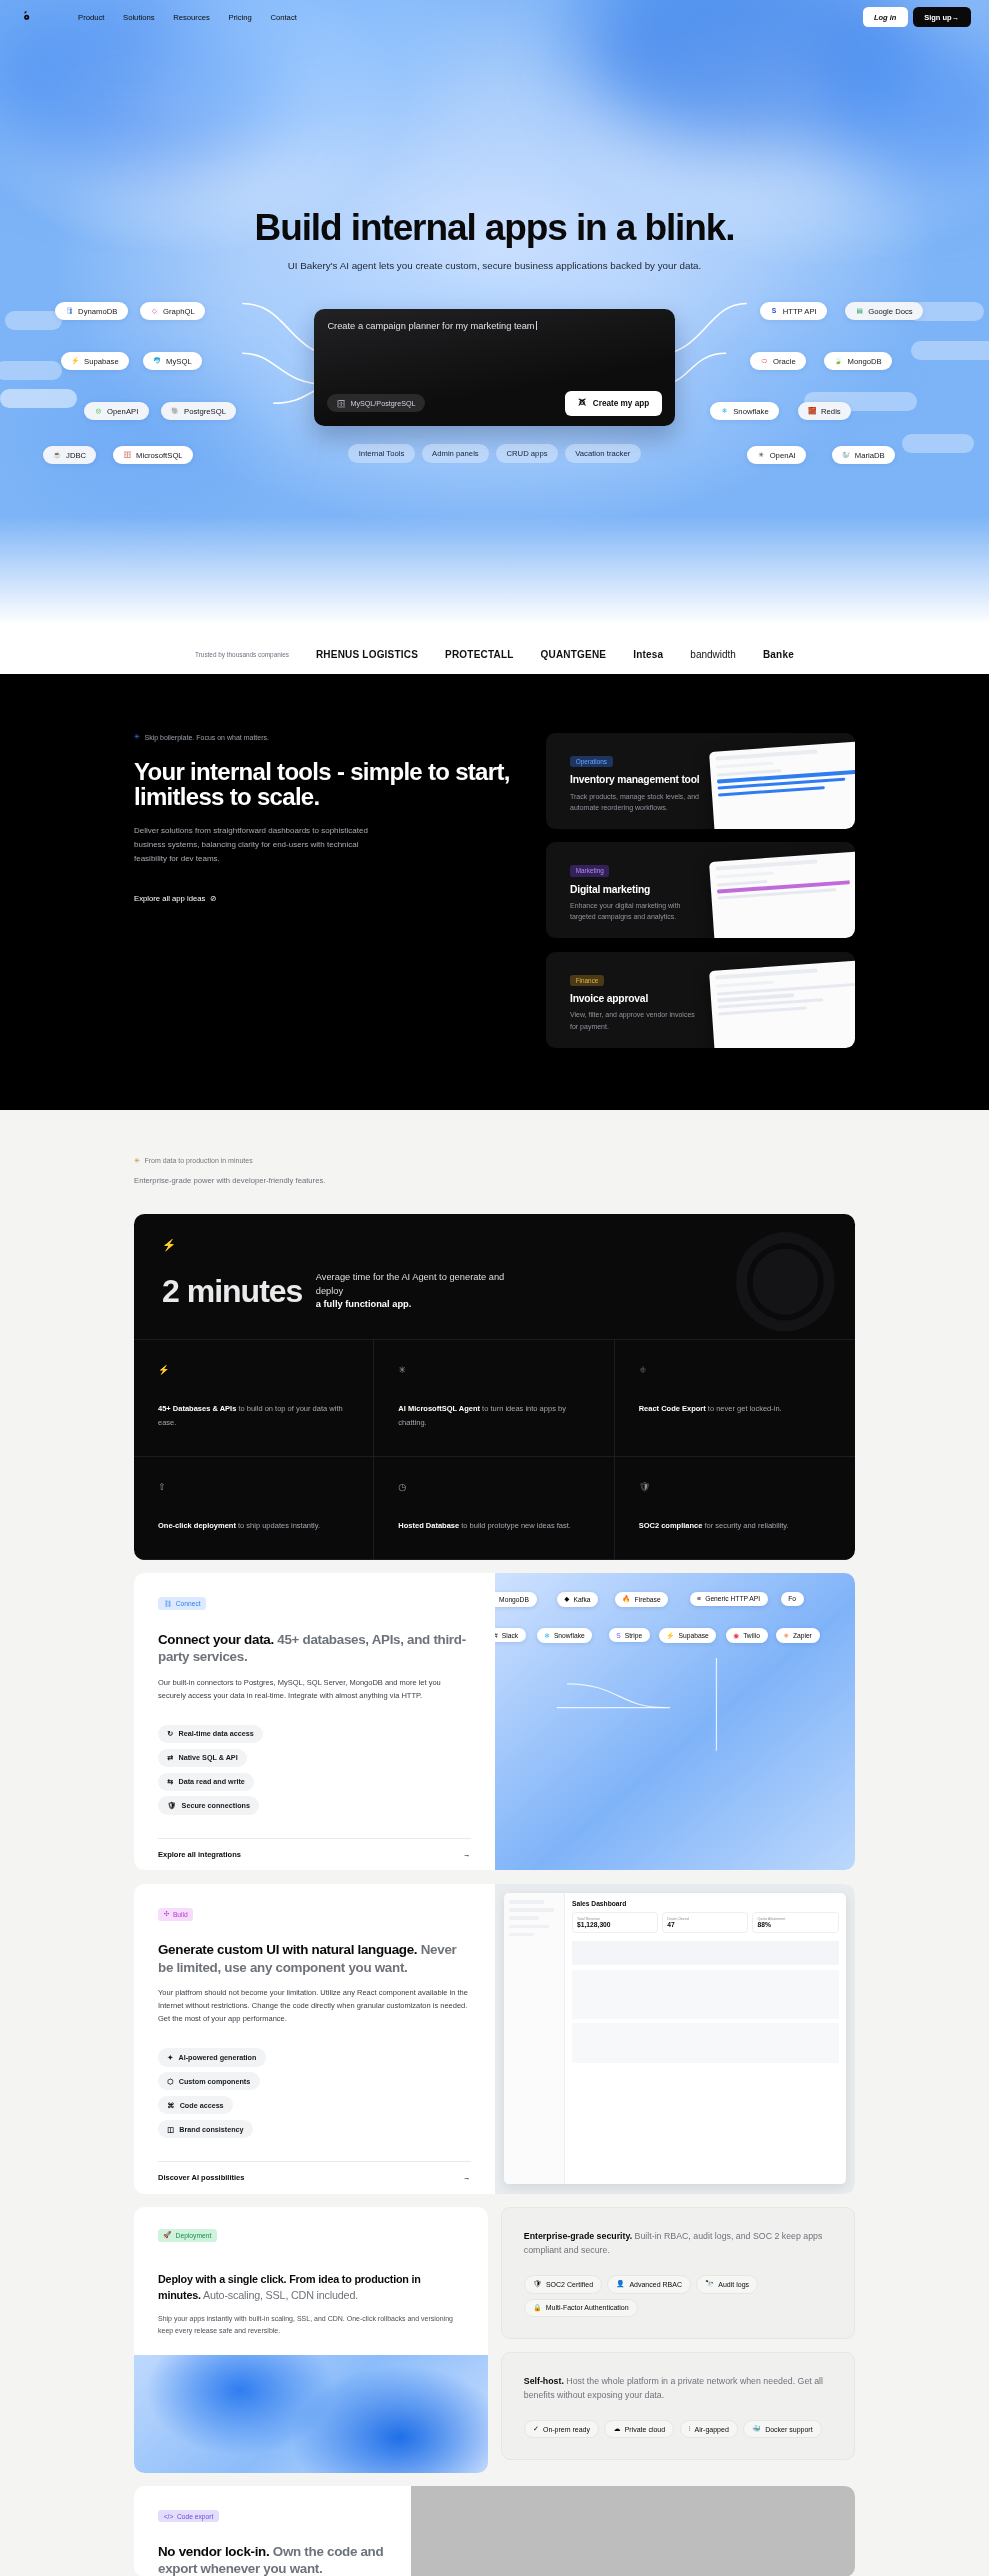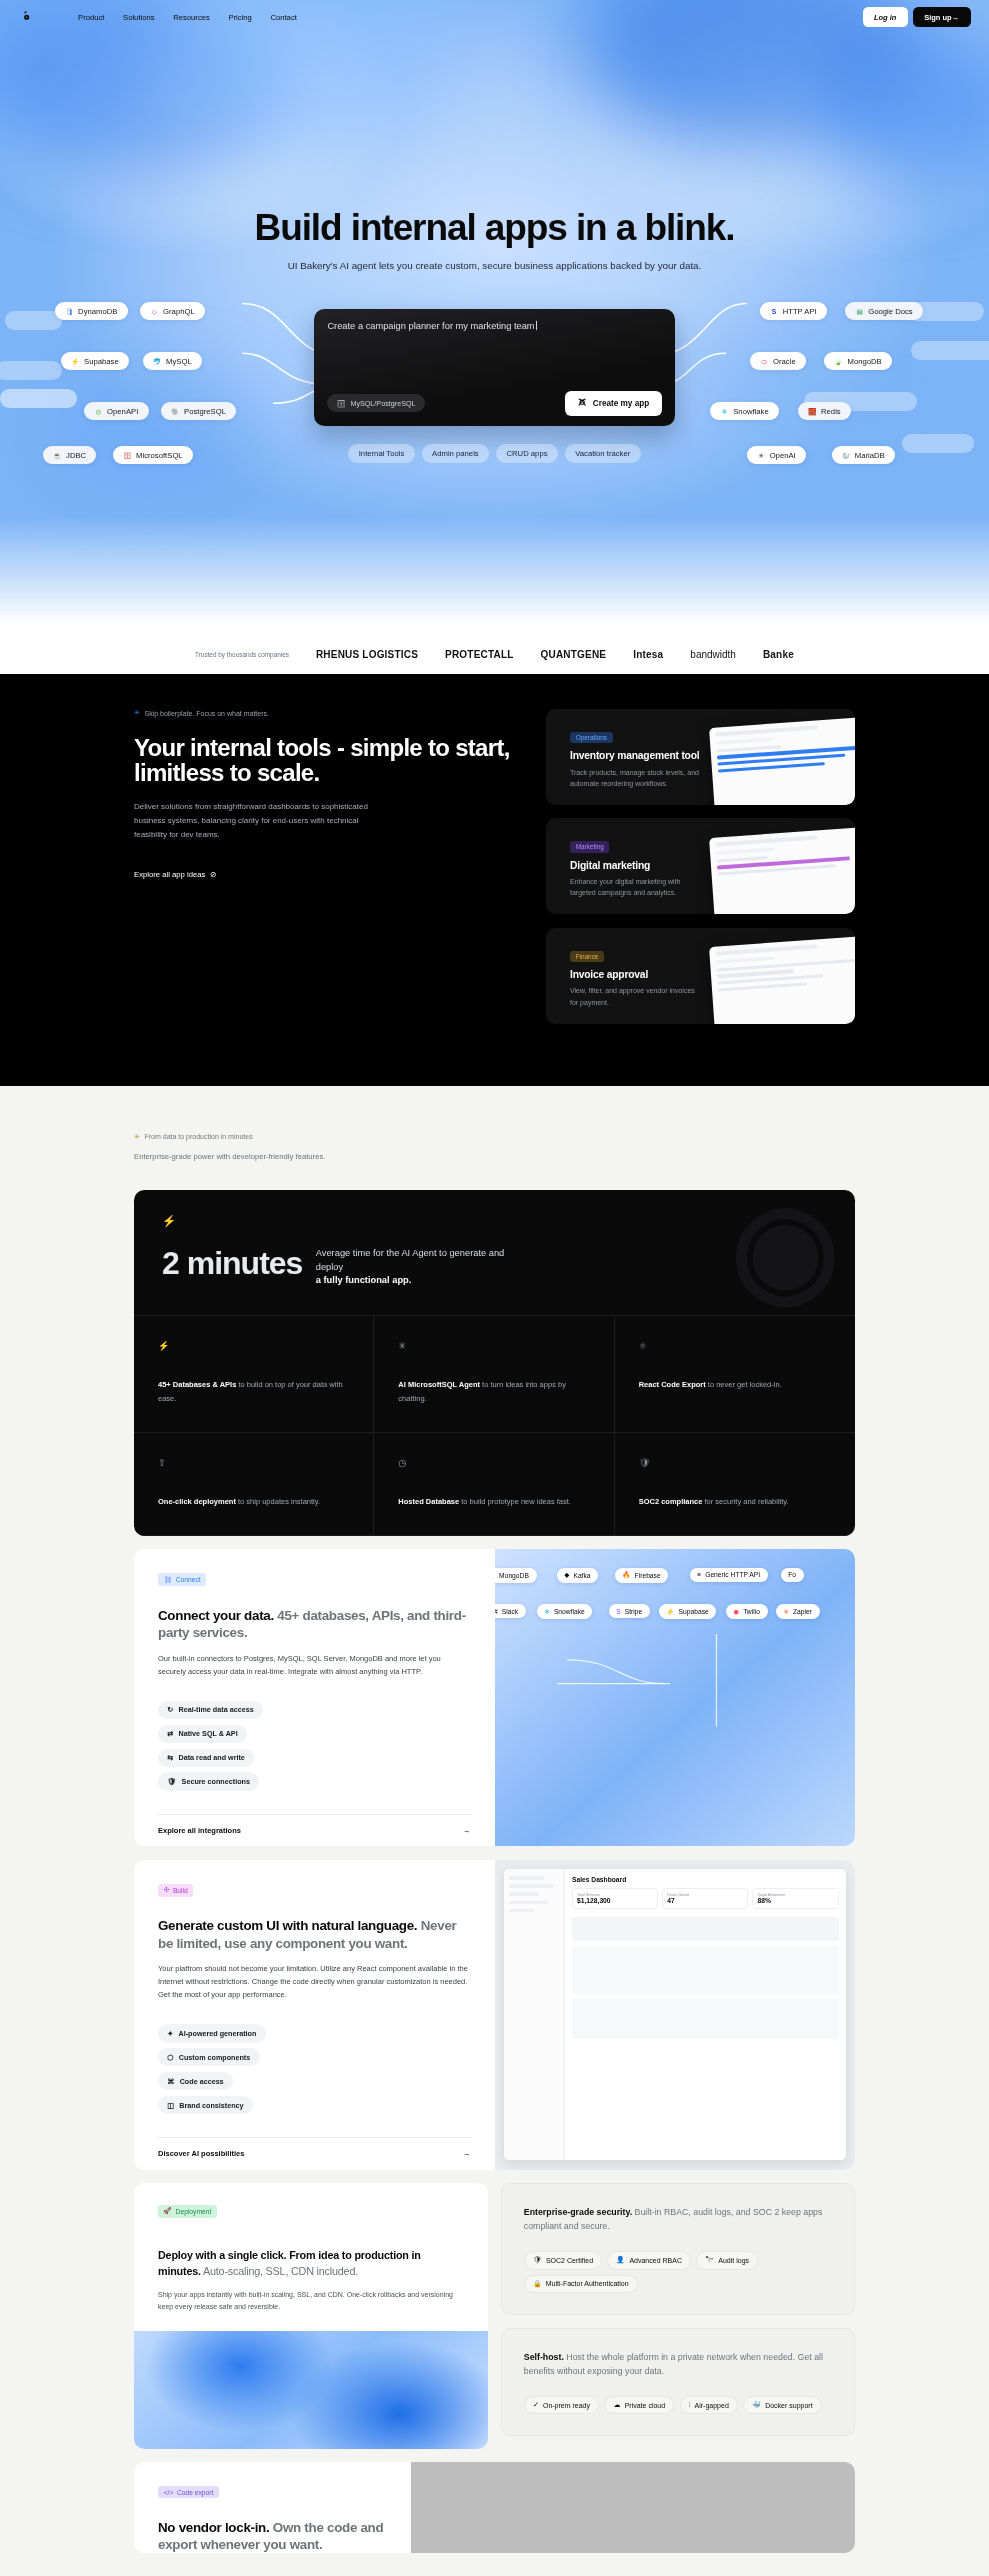--- a/index.html
+++ b/index.html
@@ -43,21 +43,21 @@
   .nav-right{margin-left:auto;display:flex;gap:5.2px;align-items:center;}
   .btn-login{background:#fff;color:#111;border-radius:5.2px;padding:5.2px 11.3px;font-size:7.5px;font-weight:600;border:none;cursor:pointer;font-style:italic;}
   .btn-signup{background:#0a0a0a;color:#fff;border-radius:5.2px;padding:5.2px 11.3px;font-size:7.5px;font-weight:700;border:none;cursor:pointer;display:flex;gap:0;align-items:center;}
 
   .hero-inner{position:relative;z-index:6;text-align:center;padding-top:175px;}
   h1.hero-title{font-size:37px;line-height:1.03;letter-spacing:-1.1px;font-weight:800;}
   .hero-sub{margin-top:12.4px;font-size:9.8px;color:#1d2330;}
 
   
   .chips-layer{position:absolute;inset:0;z-index:5;pointer-events:none;}
-  .chip{position:absolute;display:flex;align-items:flex-end;gap:4.6px;
+  .chip{position:absolute;display:flex;align-items:flex-start;gap:4.6px;
     background:#fff;border-radius:515px;padding:4.6px 10.3px;font-size:7.7px;font-weight:500;
     color:#16181d;box-shadow:0 1px 5.2px rgba(30,70,140,.12);white-space:nowrap;pointer-events:auto;}
   .chip.dim{background:#f1f4f8;}
   .chip .ci{width:8.2px;height:8.2px;display:inline-flex;align-items:center;justify-content:center;font-size:6.7px;}
   .ghost{position:absolute;background:rgba(255,255,255,.34);border-radius:515px;height:18.5px;pointer-events:none;}
 
   
   .prompt-wrap{position:relative;z-index:7;display:flex;justify-content:center;margin-top:38px;}
   .prompt{width:361px;background:linear-gradient(170deg,#222224,#0d0d0e 65%);
     border-radius:10.3px;padding:12.4px 13.4px 10.3px;box-shadow:0 11.3px 25px rgba(10,25,60,.28);}
@@ -70,21 +70,21 @@
   .tags{position:relative;z-index:7;display:flex;gap:7.2px;justify-content:center;margin-top:18.5px;}
   .tag{background:rgba(255,255,255,.34);border-radius:515px;padding:4.6px 10.3px;font-size:7.7px;color:#14243c;cursor:pointer;}
 
   
   .logos{background:#fff;height:40px;display:flex;align-items:center;justify-content:center;gap:27px;}
   .logos .lead{font-size:6.4px;color:#6c7280;}
   .logos .lg{font-size:10px;font-weight:800;letter-spacing:0.2px;color:#111;}
   .logos .lg.thin{font-weight:500;letter-spacing:0;}
 
   
-  .dark{background:#000;color:#fff;padding:35px 0 62px;}
+  .dark{background:#000;color:#fff;padding:59px 0 62px;}
   .eyebrow{display:flex;align-items:center;gap:4.6px;font-size:7px;color:#9aa0a8;}
   .eyebrow .dot{color:#2f7df0;}
   .dark h2{font-size:24px;line-height:1.08;letter-spacing:-0.7px;margin-top:17.5px;font-weight:800;}
   .dark p.lede{margin-top:13.4px;font-size:8px;line-height:1.75;color:#a7acb4;max-width:242px;}
   .link-arrow{display:inline-flex;gap:4.6px;align-items:center;margin-top:28px;font-size:7.7px;color:#fff;cursor:pointer;}
   .show-grid{display:grid;grid-template-columns:1fr 309px;gap:31px;}
   .show-cards{display:flex;flex-direction:column;gap:13.4px;}
   .scard{background:#121213;border-radius:9.3px;padding:23px 0 0 24px;height:96px;position:relative;overflow:hidden;}
   .badge{display:inline-block;font-size:6.4px;padding:2.1px 5.7px;border-radius:3.1px;font-weight:500;}
   .bg-ops{background:#1c3561;color:#6aa6ff;}
@@ -101,21 +101,21 @@
 
   
   .aio{background:#f4f4f2;padding:47px 0 10.3px;}
   .eyebrow-l{display:flex;gap:4.6px;align-items:center;font-size:7px;color:#74797f;}
   .aio h2{font-size:21.6px;line-height:1.1;letter-spacing:-0.7px;margin-top:13.4px;font-weight:800;}
   .aio .sub{margin-top:11.3px;font-size:7.7px;color:#6c7178;}
 
   .stat-card{background:#0a0a0b;border-radius:10.3px;margin-top:29px;overflow:hidden;position:relative;}
   .stat-top{padding:25px 28px 27px;position:relative;}
   .stat-ico{font-size:11.3px;color:#6f747c;}
-  .stat-line{display:flex;align-items:flex-start;gap:13.4px;margin-top:18.5px;}
+  .stat-line{display:flex;align-items:center;gap:13.4px;margin-top:18.5px;}
   .stat-num{font-size:32px;font-weight:800;color:#e8eaec;letter-spacing:-1px;line-height:1;}
   .stat-txt{font-size:9.3px;color:#dcdfe3;line-height:1.5;max-width:216px;}
   .stat-txt b{color:#fff;font-weight:700;}
   .stat-watermark{position:absolute;right:15.5px;top:-5.2px;font-size:124px;color:#141416;line-height:1;font-weight:800;}
   .feat-grid{display:grid;grid-template-columns:repeat(3,1fr);border-top:0.5px solid #1d1d20;}
   .feat{padding:24px 24px 27px;border-right:0.5px solid #1d1d20;border-bottom:0.5px solid #1d1d20;min-height:99px;}
   .feat:nth-child(3n){border-right:none;}
   .feat-ico{font-size:9.3px;color:#8c9199;}
   .feat p{margin-top:27px;font-size:7.5px;line-height:1.75;color:#a2a7ae;}
   .feat p b{color:#fff;font-weight:700;}

